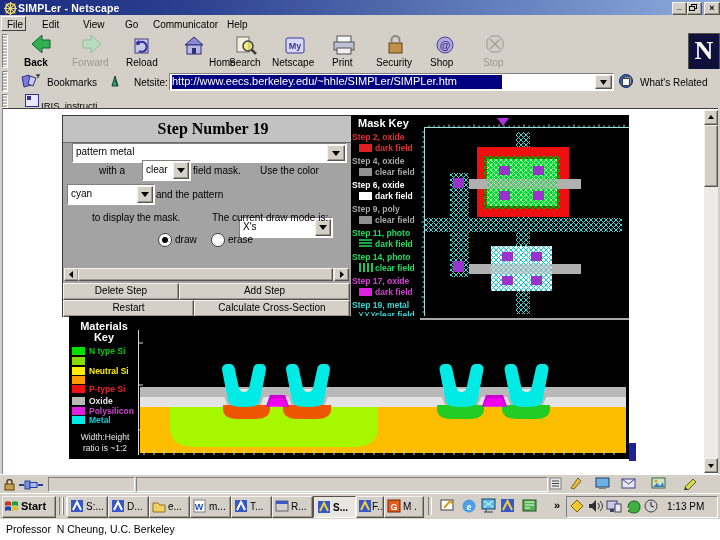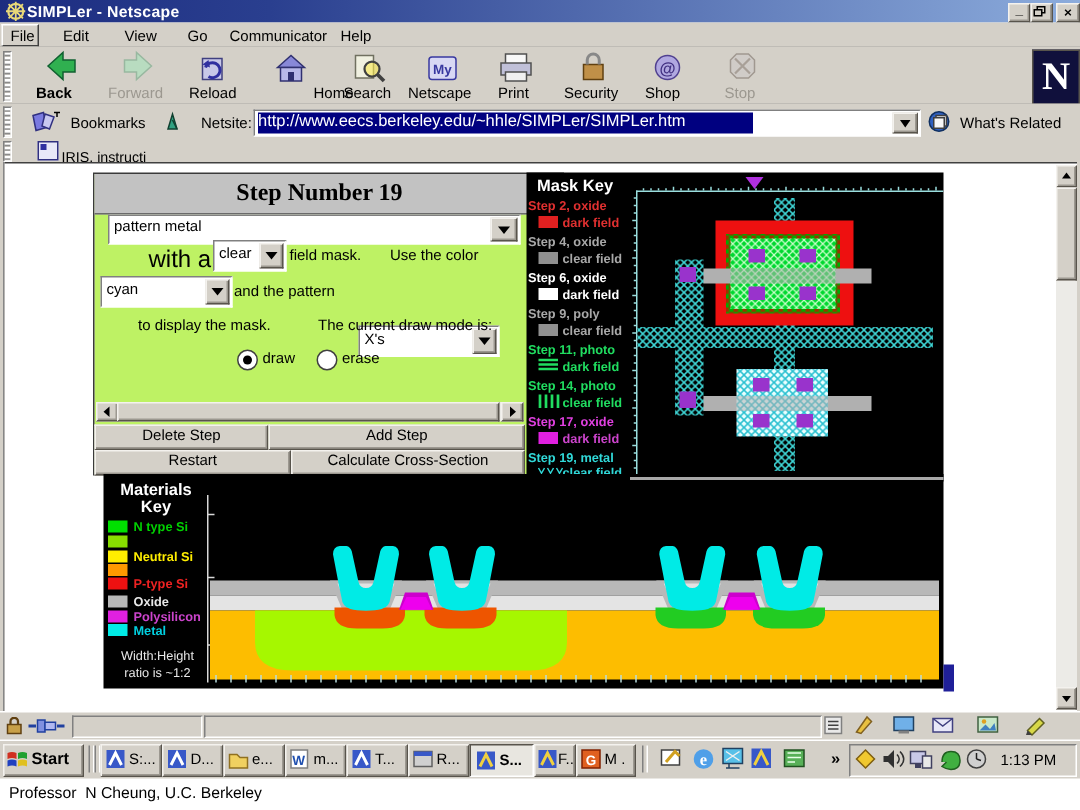--- a/index.html
+++ b/index.html
@@ -171,35 +171,35 @@
       </svg>
   </div>
   <div class="btn3d" style="position:absolute;left:0;top:15px;width:12px;height:60px;"></div>
   <div class="btn3d" style="position:absolute;left:0;bottom:0;width:12px;height:13px;">
     <svg width="12" height="13">
         <path d="M6 9 L9 5 L3 5 Z" fill="#000"></path>
       </svg>
   </div>
 </div>
 
-<div class="abs" style="left:63px;top:116px;width:312px;height:200px;background:#bef264;outline:1px solid #3a3a3a;">
+<div class="abs" style="left:63px;top:116px;width:312px;height:200px;background:#a3a3a3;outline:1px solid #3a3a3a;">
 
   <div class="abs" style="left:0;top:0;width:288px;height:26px;background:#c2c2c2;border-bottom:1px solid #6a6a6a;
        font-family:'Liberation Serif',serif;font-weight:bold;font-size:16px;text-align:center;line-height:26px;color:#000;padding-left:6px;">Step Number 19</div>
 
   <div class="abs sunken" style="left:9px;top:27px;width:273px;height:18px;background:#fff;">
     <div style="position:absolute;left:3px;top:2px;font-size:10px;">pattern metal</div>
     <div class="btn3d" style="position:absolute;right:1px;top:1px;width:16px;height:14px;">
       <svg width="16" height="14">
           <path d="M4 5 L12 5 L8 10 Z" fill="#000"></path>
         </svg>
     </div>
   </div>
 
-  <div class="abs" style="left:36px;top:49px;font-size:16px;color:#000;">with a</div>
+  <div class="abs" style="left:36px;top:49px;font-size:10px;color:#000;">with a</div>
   <div class="abs sunken" style="left:79px;top:44px;width:47px;height:19px;background:#fff;">
     <div style="position:absolute;left:3px;top:3px;font-size:10px;">clear</div>
     <div class="btn3d" style="position:absolute;right:1px;top:1px;width:14px;height:15px;">
       <svg width="14" height="15">
           <path d="M3 5 L11 5 L7 10 Z" fill="#000"></path>
         </svg>
     </div>
   </div>
   <div class="abs" style="left:130px;top:49px;font-size:10px;color:#000;">field mask.</div>
   <div class="abs" style="left:197px;top:49px;font-size:10px;color:#000;">Use the color</div>

